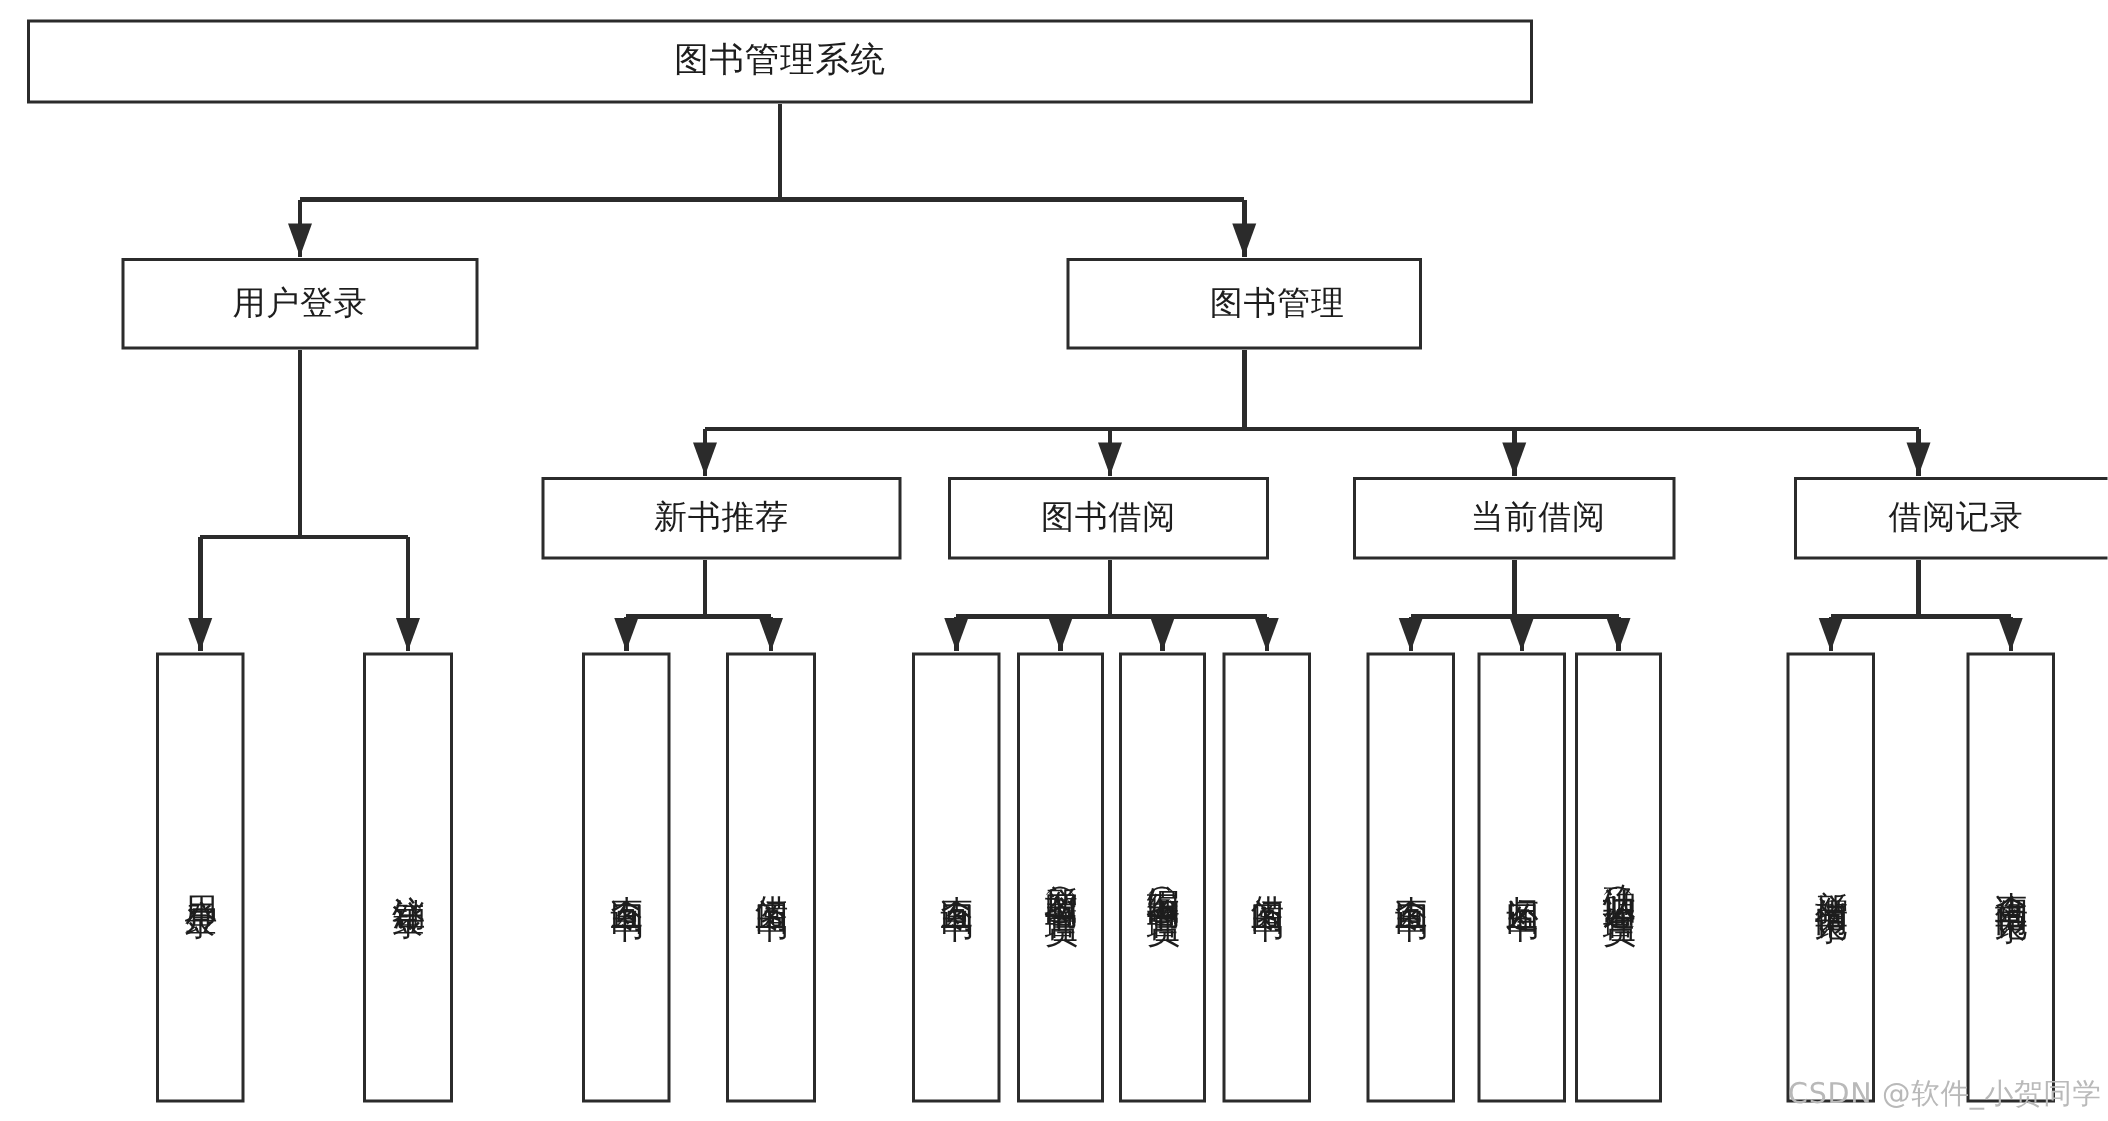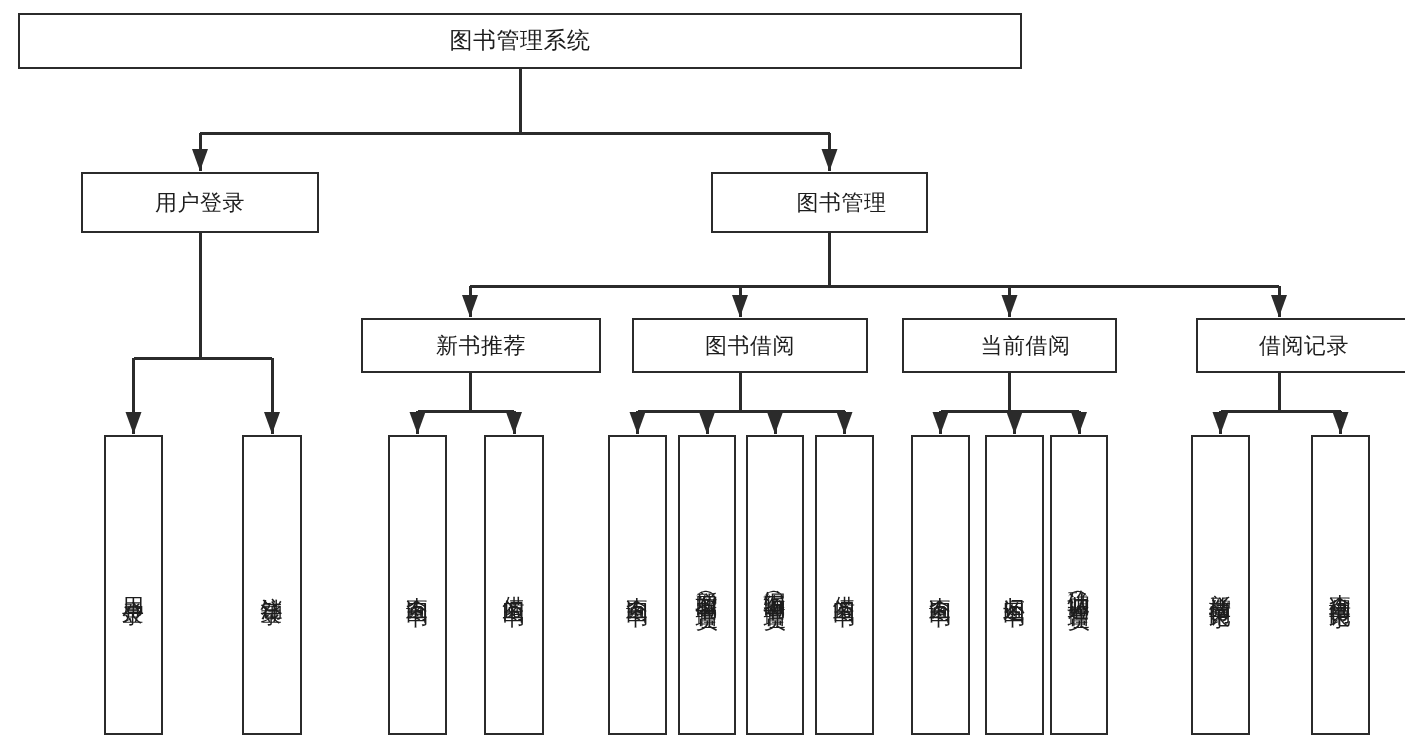--- a/index.html
+++ b/index.html
@@ -124,27 +124,27 @@
       <line x1="1340.5" y1="411" x2="1340.5" y2="434" stroke="#2b2b2b" stroke-width="3" shape-rendering="crispEdges"></line>
       <polygon points="1332.5,412 1348.5,412 1340.5,434" fill="#2b2b2b"></polygon>
     </svg>
   <div id="node-layer">
       <div class="node-box level-0" style="left: 18px; top: 13px; width: 1004px; height: 56px; border-color: rgb(43, 43, 43); background: rgb(255, 255, 255);">
         <span class="node-label" style="color: rgb(29, 29, 29);">图书管理系统</span>
       </div>
       <div class="node-box level-1" style="left: 81px; top: 172px; width: 238px; height: 61px; border-color: rgb(43, 43, 43); background: rgb(255, 255, 255);">
         <span class="node-label" style="color: rgb(29, 29, 29);">用户登录</span>
       </div>
-      <div class="node-box level-1" style="left: 711px; top: 172px; width: 217px; height: 61px; border-color: rgb(43, 43, 43); background: rgb(255, 255, 255); padding-left: 44px;">
+      <div class="node-box level-1" style="left: 711px; top: 172px; width: 237px; height: 61px; border-color: rgb(43, 43, 43); background: rgb(255, 255, 255); padding-left: 44px;">
         <span class="node-label" style="color: rgb(29, 29, 29);">图书管理</span>
       </div>
       <div class="node-box level-2" style="left: 361px; top: 318px; width: 240px; height: 55px; border-color: rgb(43, 43, 43); background: rgb(255, 255, 255);">
         <span class="node-label" style="color: rgb(29, 29, 29);">新书推荐</span>
       </div>
-      <div class="node-box level-2" style="left: 632px; top: 318px; width: 236px; height: 55px; border-color: rgb(43, 43, 43); background: rgb(255, 255, 255);">
+      <div class="node-box level-2" style="left: 632px; top: 318px; width: 214px; height: 55px; border-color: rgb(43, 43, 43); background: rgb(255, 255, 255);">
         <span class="node-label" style="color: rgb(29, 29, 29);">图书借阅</span>
       </div>
       <div class="node-box level-2" style="left: 902px; top: 318px; width: 215px; height: 55px; border-color: rgb(43, 43, 43); background: rgb(255, 255, 255); padding-left: 32px;">
         <span class="node-label" style="color: rgb(29, 29, 29);">当前借阅</span>
       </div>
       <div class="node-box level-2" style="left: 1171px; top: 318px; width: 216px; height: 55px; border-color: rgb(43, 43, 43); background: rgb(255, 255, 255); margin-left: 25px;">
         <span class="node-label" style="color: rgb(29, 29, 29);">借阅记录</span>
       </div>
       <div class="node-box level-3 vertical" style="left: 104px; top: 435px; width: 59px; height: 300px; border-color: rgb(43, 43, 43); background: rgb(255, 255, 255);">
         <span class="node-label" style="color: rgb(29, 29, 29);">用户登录</span>
@@ -179,13 +179,14 @@
       <div class="node-box level-3 vertical" style="left: 1050px; top: 435px; width: 58px; height: 300px; border-color: rgb(43, 43, 43); background: rgb(255, 255, 255);">
         <span class="node-label" style="color: rgb(29, 29, 29);">确认归还（管理员）</span>
       </div>
       <div class="node-box level-3 vertical" style="left: 1191px; top: 435px; width: 59px; height: 300px; border-color: rgb(43, 43, 43); background: rgb(255, 255, 255);">
         <span class="node-label" style="color: rgb(29, 29, 29);">新增借阅记录</span>
       </div>
       <div class="node-box level-3 vertical" style="left: 1311px; top: 435px; width: 59px; height: 300px; border-color: rgb(43, 43, 43); background: rgb(255, 255, 255);">
         <span class="node-label" style="color: rgb(29, 29, 29);">查询借阅记录</span>
       </div>
     </div>
+  <div class="watermark" id="wm" style="left: 1192px; top: 716px; color: rgb(185, 185, 185);">CSDN @软件_小贺同学</div>
 </div>
 
 </body></html>

